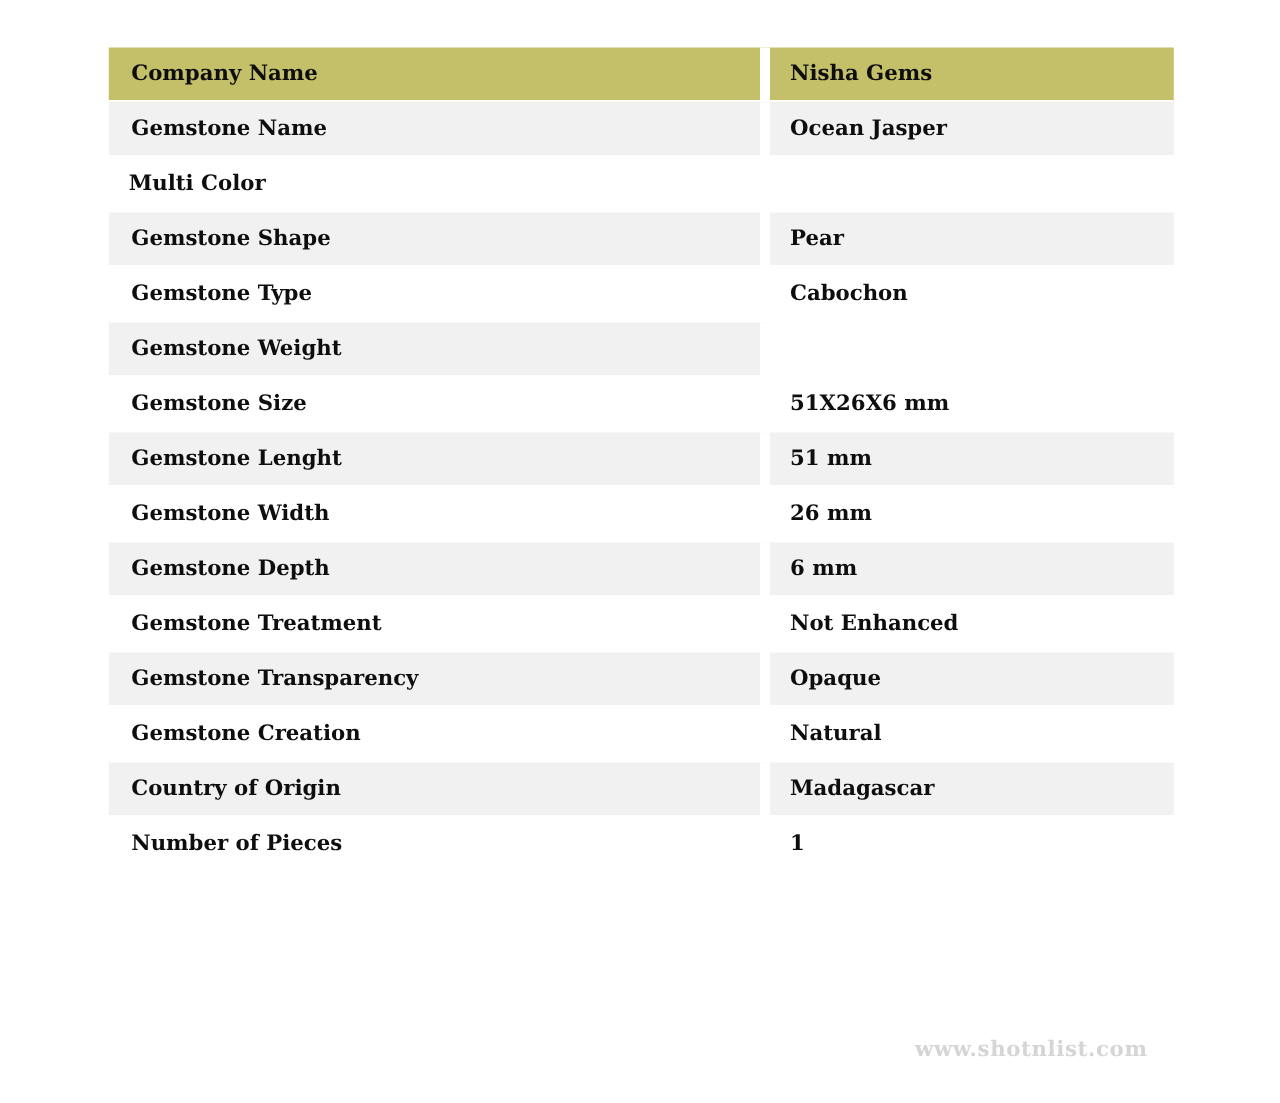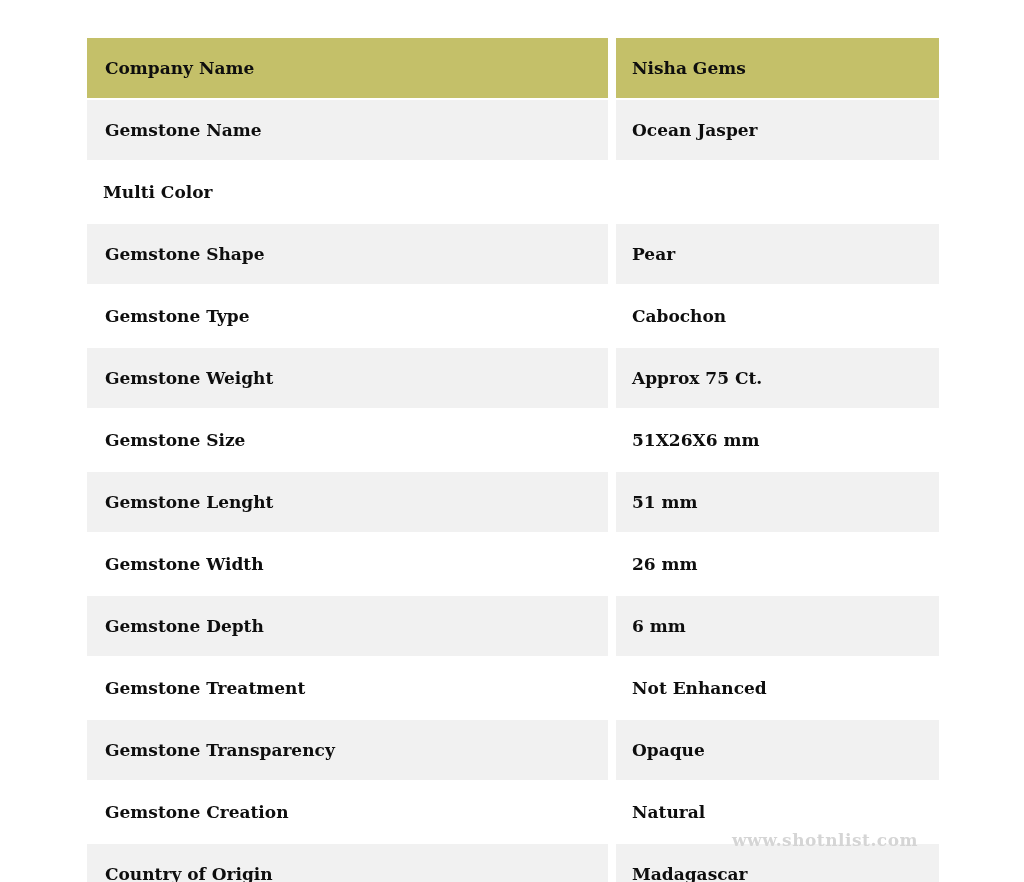--- a/index.html
+++ b/index.html
@@ -13,21 +13,21 @@
   }
   .gem-table {
     position: absolute;
     left: 87px;
     top: 38px;
     width: 852px;
   }
   .t-row {
     display: flex;
     width: 100%;
-    height: 62px;
+    height: 44px;
     border-radius: 22px;
   }
   .cell {
     box-sizing: border-box;
     display: flex;
     align-items: center;
     border-bottom: 2px solid #ffffff;
     font-weight: 700;
     font-size: 17px;
     color: #0e0e0e;
@@ -82,21 +82,20 @@
       <div class="cell value">Pear</div>
     </div>
 
     <div class="t-row">
       <div class="cell label">Gemstone Type</div>
       <div class="cell value">Cabochon</div>
     </div>
 
     <div class="t-row">
       <div class="cell label">Gemstone Weight</div>
-      <div class="cell value">Approx 75 Ct.</div>
     </div>
 
     <div class="t-row">
       <div class="cell label">Gemstone Size</div>
       <div class="cell value">51X26X6 mm</div>
     </div>
 
     <div class="t-row">
       <div class="cell label">Gemstone Lenght</div>
       <div class="cell value">51 mm</div>
@@ -125,17 +124,21 @@
     <div class="t-row">
       <div class="cell label">Gemstone Creation</div>
       <div class="cell value">Natural</div>
     </div>
 
     <div class="t-row">
       <div class="cell label">Country of Origin</div>
       <div class="cell value">Madagascar</div>
     </div>
 
+    <div class="t-row">
+      <div class="cell label">Number of Pieces</div>
+      <div class="cell value">1</div>
+    </div>
 
   </div>
 
   <div class="watermark">www.shotnlist.com</div>
 </div>
 
 </body></html>

